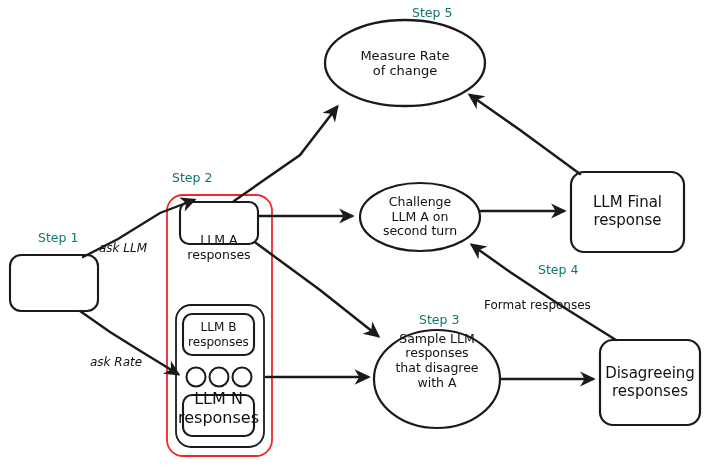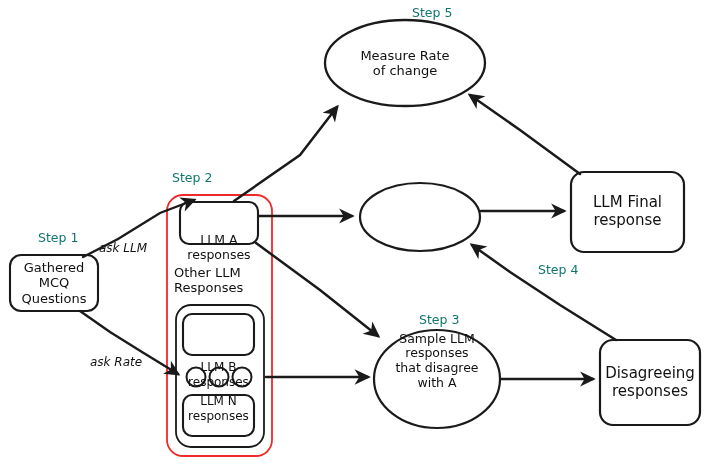--- a/index.html
+++ b/index.html
@@ -88,39 +88,37 @@
 
     <path d="M 481 211 L 530 211 L 564 211" fill="none" stroke="#1a1a1a" stroke-width="2.4" stroke-linecap="round" marker-end="url(#arrow)"></path>
 
     <path d="M 580 174 L 520 130 L 470 95" fill="none" stroke="#1a1a1a" stroke-width="2.5" stroke-linecap="round" marker-end="url(#arrow)"></path>
 
     <path d="M 501 379 L 550 379 L 593 379" fill="none" stroke="#1a1a1a" stroke-width="2.4" stroke-linecap="round" marker-end="url(#arrow)"></path>
 
     <path d="M 616 340 L 560 305 L 510 272 L 472 245" fill="none" stroke="#1a1a1a" stroke-width="2.5" stroke-linecap="round" marker-end="url(#arrow)"></path>
   </svg>
 
-  <div class="nodetext" style="left:10px;top:255px;width:88px;height:56px;font-size:13px;">Gathered
-MCQ
-Questions</div>
 
   <div class="nodetext" style="left:180px;top:202px;width:78px;height:42px;font-size:12.5px;margin-top:25px;">LLM A
 responses</div>
 
-  <div class="nodetext" style="left:174px;top:260px;width:96px;height:40px;font-size:13px;text-align:left;justify-content:flex-start;">Other LLM
-Responses</div>
 
-  <div class="nodetext" style="left:183px;top:314px;width:71px;height:41px;font-size:12px;margin-top:40px;">LLM B
+  <div class="nodetext" style="left:183px;top:314px;width:71px;height:41px;font-size:12px;">LLM B
 responses</div>
 
-  <div class="nodetext" style="left:183px;top:395px;width:71px;height:27px;font-size:12px;">LLM N
+  <div class="nodetext" style="left:183px;top:395px;width:71px;height:27px;font-size:16px;">LLM N
 responses</div>
 
   <div class="nodetext" style="left:325px;top:20px;width:160px;height:86px;font-size:13px;">Measure Rate
 of change</div>
 
+  <div class="nodetext" style="left:360px;top:183px;width:120px;height:68px;font-size:12.5px;">Challenge
+LLM A on
+second turn</div>
 
   <div class="nodetext" style="left:374px;top:312px;width:126px;height:98px;font-size:12.5px;">Sample LLM
 responses
 that disagree
 with A</div>
 
   <div class="nodetext" style="left:571px;top:172px;width:113px;height:80px;font-size:15px;">LLM Final
 response</div>
 
   <div class="nodetext" style="left:600px;top:340px;width:100px;height:85px;font-size:15px;">Disagreeing
@@ -133,14 +131,15 @@
   <div class="steplbl" style="left:419px;top:312px;">Step 3</div>
 
   <div class="steplbl" style="left:538px;top:262px;">Step 4</div>
 
   <div class="steplbl" style="left:412px;top:5px;">Step 5</div>
 
   <div class="edgelbl" style="left:99px;top:224px;">ask LLM</div>
 
   <div class="edgelbl" style="left:90px;top:338px;">ask Rate</div>
 
+  <div class="edgelbl plain" style="left:484px;top:281px;">Format responses</div>
 
 </div>
 
 </body></html>

